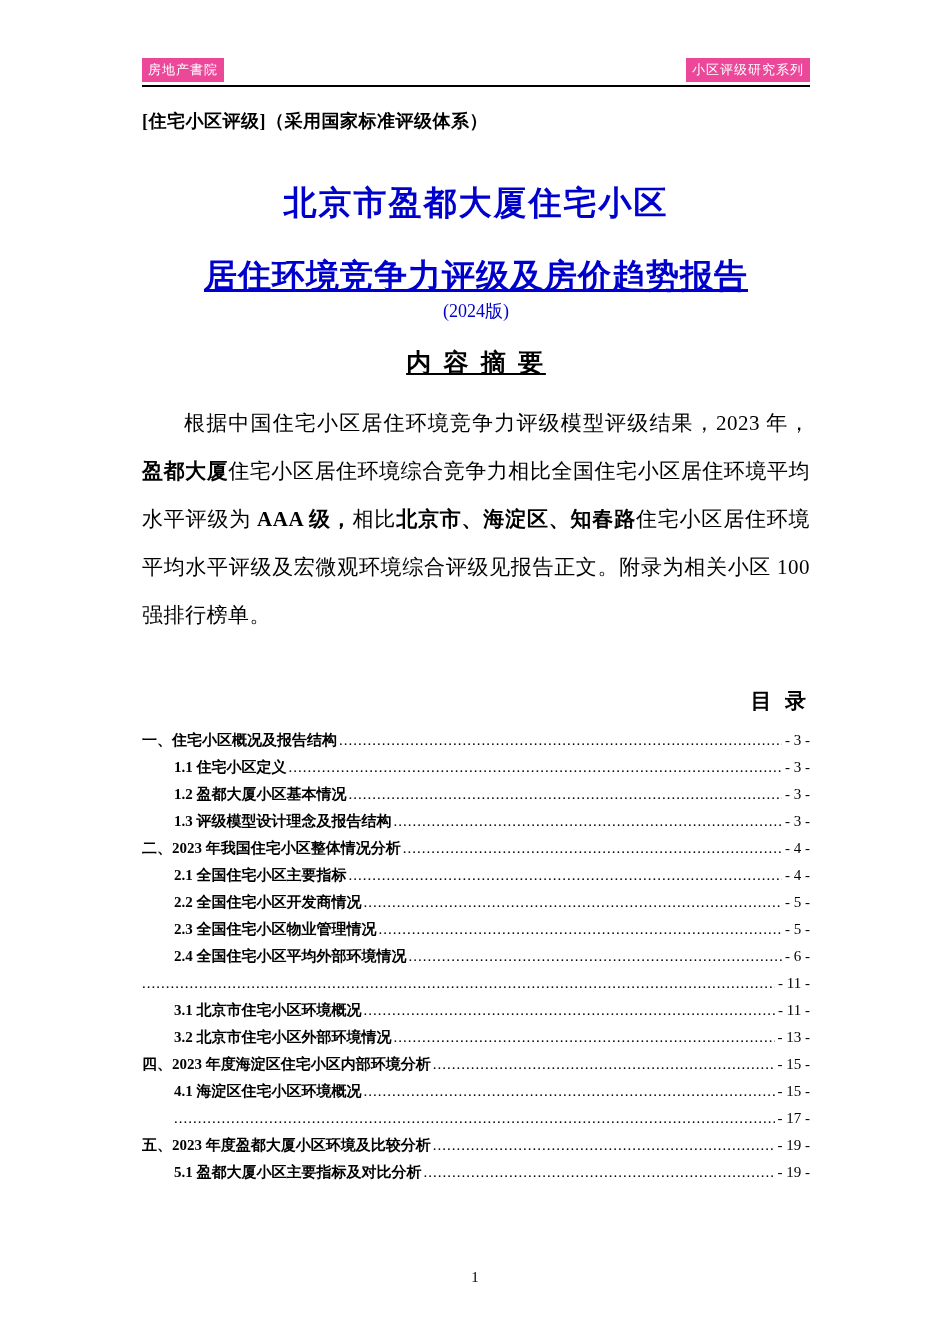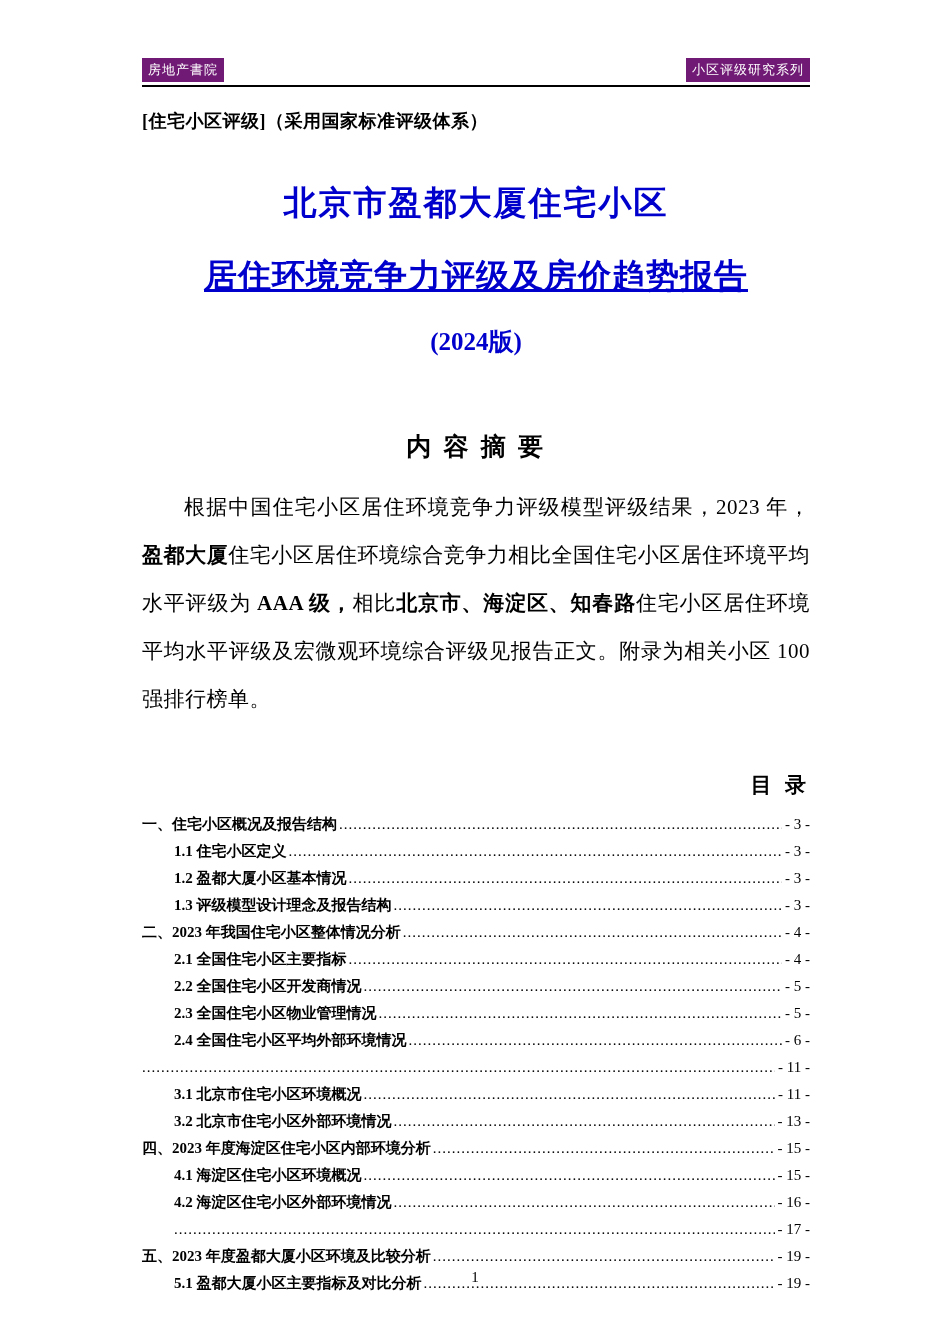--- a/index.html
+++ b/index.html
@@ -18,21 +18,21 @@
     padding: 58px 140px 0 142px;
     position: relative;
   }
   
   .header-row {
     display: flex;
     justify-content: space-between;
     align-items: flex-end;
   }
   .badge {
-    background: #701a75;
+    background: #ec4899;
     color: #ffffff;
     font-size: 13px;
     line-height: 1;
     padding: 5px 6px 6px 6px;
     font-family: "Liberation Sans", "DejaVu Sans", sans-serif;
     letter-spacing: 1px;
   }
   .header-rule {
     border: none;
     border-top: 2px solid #000000;
@@ -56,32 +56,32 @@
   }
   .title-line2 {
     margin-top: 28px;
     font-size: 33px;
     font-weight: bold;
     color: #0000cc;
     letter-spacing: 1px;
     text-decoration: underline;
   }
   .title-line3 {
-    margin-top: 26px;
-    font-size: 25px;
-    font-weight: bold;
+    font-size: 18px;
+    font-weight: normal;
     color: #0000cc;
   }
   
   .summary-heading {
-    margin-top: 72px;
+    margin-top: 23px;
     text-align: center;
     font-size: 25px;
     font-weight: bold;
     letter-spacing: 3px;
+    text-decoration: underline;
   }
   .summary-paragraph {
     margin-top: 20px;
     font-size: 21px;
     line-height: 48px;
     text-align: justify;
     text-indent: 2em;
     letter-spacing: 0.5px;
   }
   
@@ -221,25 +221,20 @@
         <span class="toc-label">四、2023 年度海淀区住宅小区内部环境分析</span>
         <span class="toc-dots"></span>
         <span class="toc-page">- 15 -</span>
       </div>
       <div class="toc-row level2">
         <span class="toc-label">4.1 海淀区住宅小区环境概况</span>
         <span class="toc-dots"></span>
         <span class="toc-page">- 15 -</span>
       </div>
       <div class="toc-row level2">
-        <span class="toc-label">4.2 海淀区住宅小区外部环境情况</span>
-        <span class="toc-dots"></span>
-        <span class="toc-page">- 16 -</span>
-      </div>
-      <div class="toc-row level2">
         <span class="toc-dots"></span>
         <span class="toc-page">- 17 -</span>
       </div>
       <div class="toc-row level1">
         <span class="toc-label">五、2023 年度盈都大厦小区环境及比较分析</span>
         <span class="toc-dots"></span>
         <span class="toc-page">- 19 -</span>
       </div>
       <div class="toc-row level2">
         <span class="toc-label">5.1 盈都大厦小区主要指标及对比分析</span>

